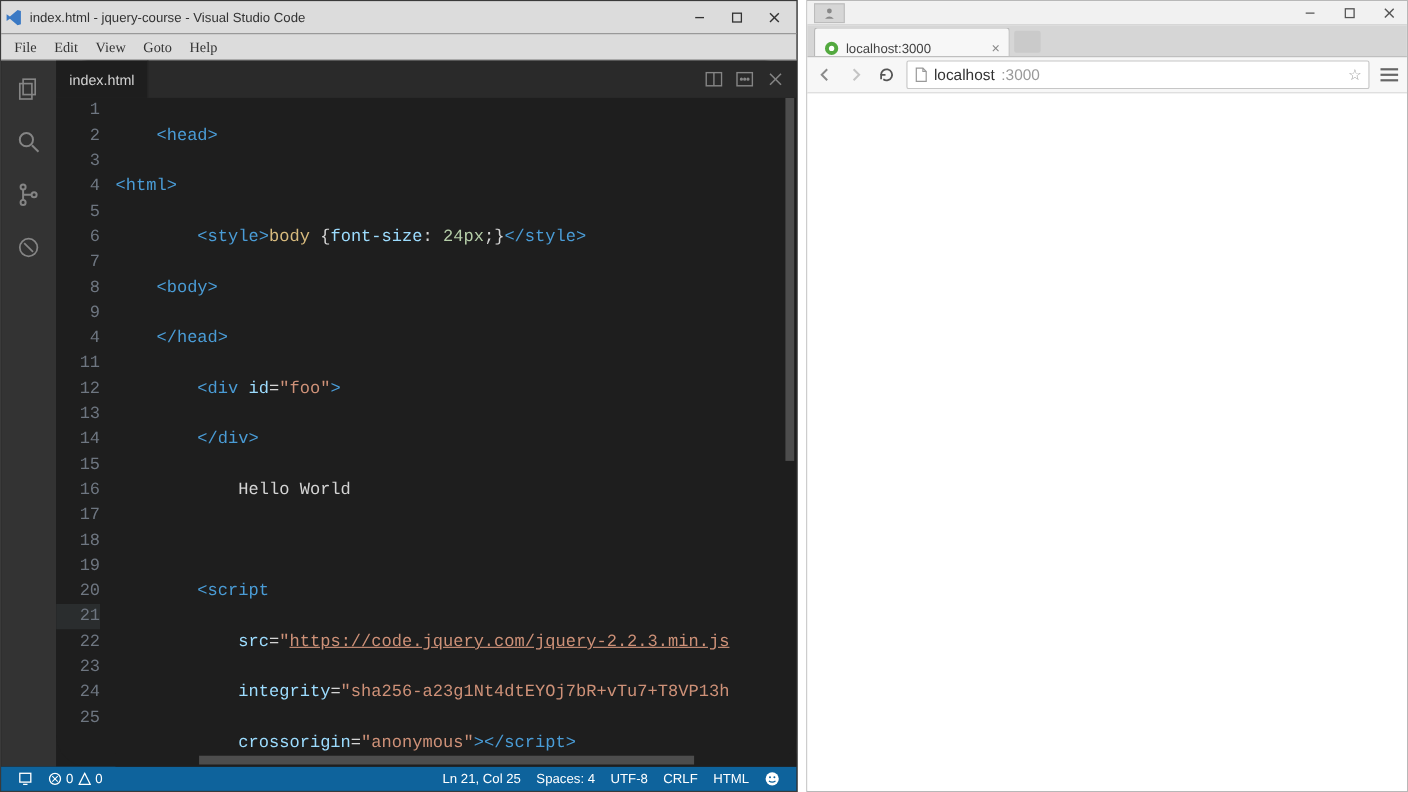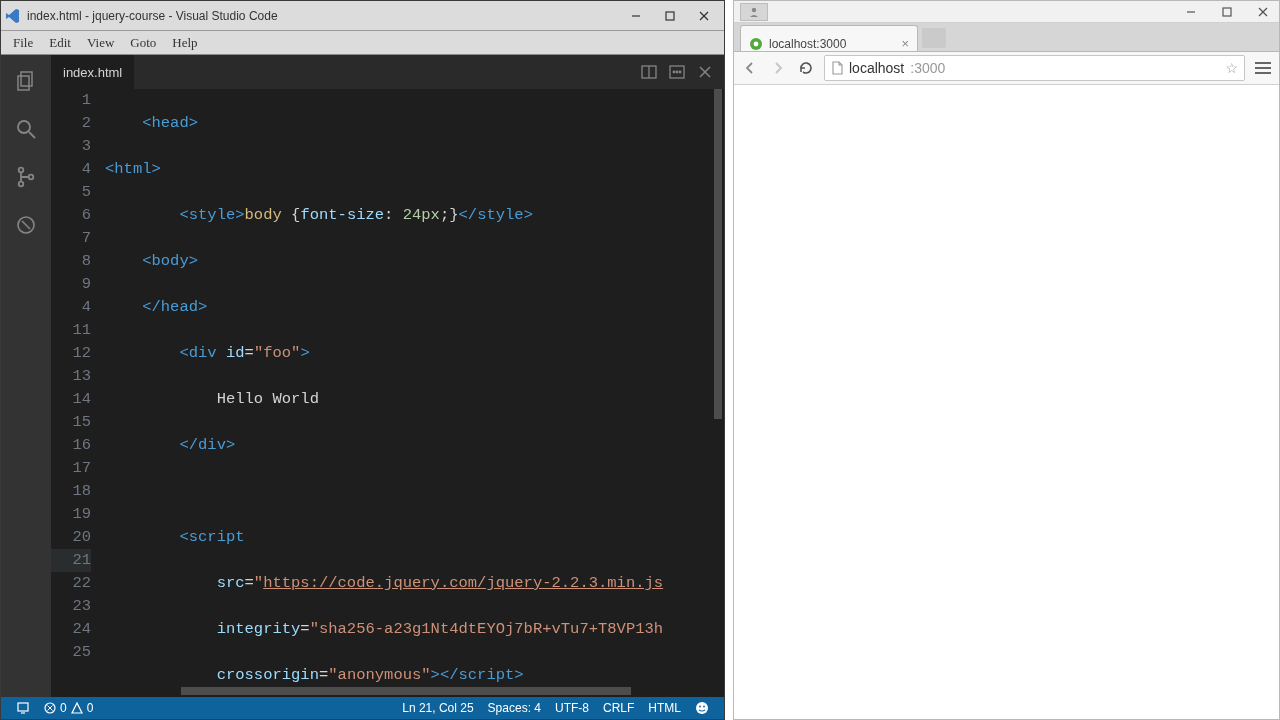--- a/index.html
+++ b/index.html
@@ -198,22 +198,22 @@
             <div class="codeline">24</div>
             <div class="codeline">25</div>
         </div>
         <div class="codecol">
 <div class="codeline">    <span class="tok-tag">&lt;head&gt;</span></div>
 <div class="codeline"><span class="tok-tag">&lt;html&gt;</span></div>
 <div class="codeline">        <span class="tok-tag">&lt;style&gt;</span><span class="tok-sel">body </span>{<span class="tok-var">font-size</span>: <span class="tok-num">24px</span>;}<span class="tok-tag">&lt;/style&gt;</span></div>
 <div class="codeline">    <span class="tok-tag">&lt;body&gt;</span></div>
 <div class="codeline">    <span class="tok-tag">&lt;/head&gt;</span></div>
 <div class="codeline">        <span class="tok-tag">&lt;div</span> <span class="tok-attr">id</span>=<span class="tok-str">"foo"</span><span class="tok-tag">&gt;</span></div>
+<div class="codeline">        <span class="tok-tag">&lt;/div&gt;</span></div>
 <div class="codeline">            <span>Hello World</span></div>
-<div class="codeline">        <span class="tok-tag">&lt;/div&gt;</span></div>
 <div class="codeline"></div>
 <div class="codeline">        <span class="tok-tag">&lt;script</span></div>
 <div class="codeline">            <span class="tok-attr">src</span>=<span class="tok-str">"</span><span class="tok-str-u">https://code.jquery.com/jquery-2.2.3.min.js</span></div>
 <div class="codeline">            <span class="tok-attr">integrity</span>=<span class="tok-str">"<span>sha256-a23g1Nt4dtEYOj7bR+vTu7+T8VP13h</span></span></div>
 <div class="codeline">            <span class="tok-attr">crossorigin</span>=<span class="tok-str">"<span>anonymous</span>"</span><span class="tok-tag">&gt;&lt;/script&gt;</span></div>
 
 
 
 
 

